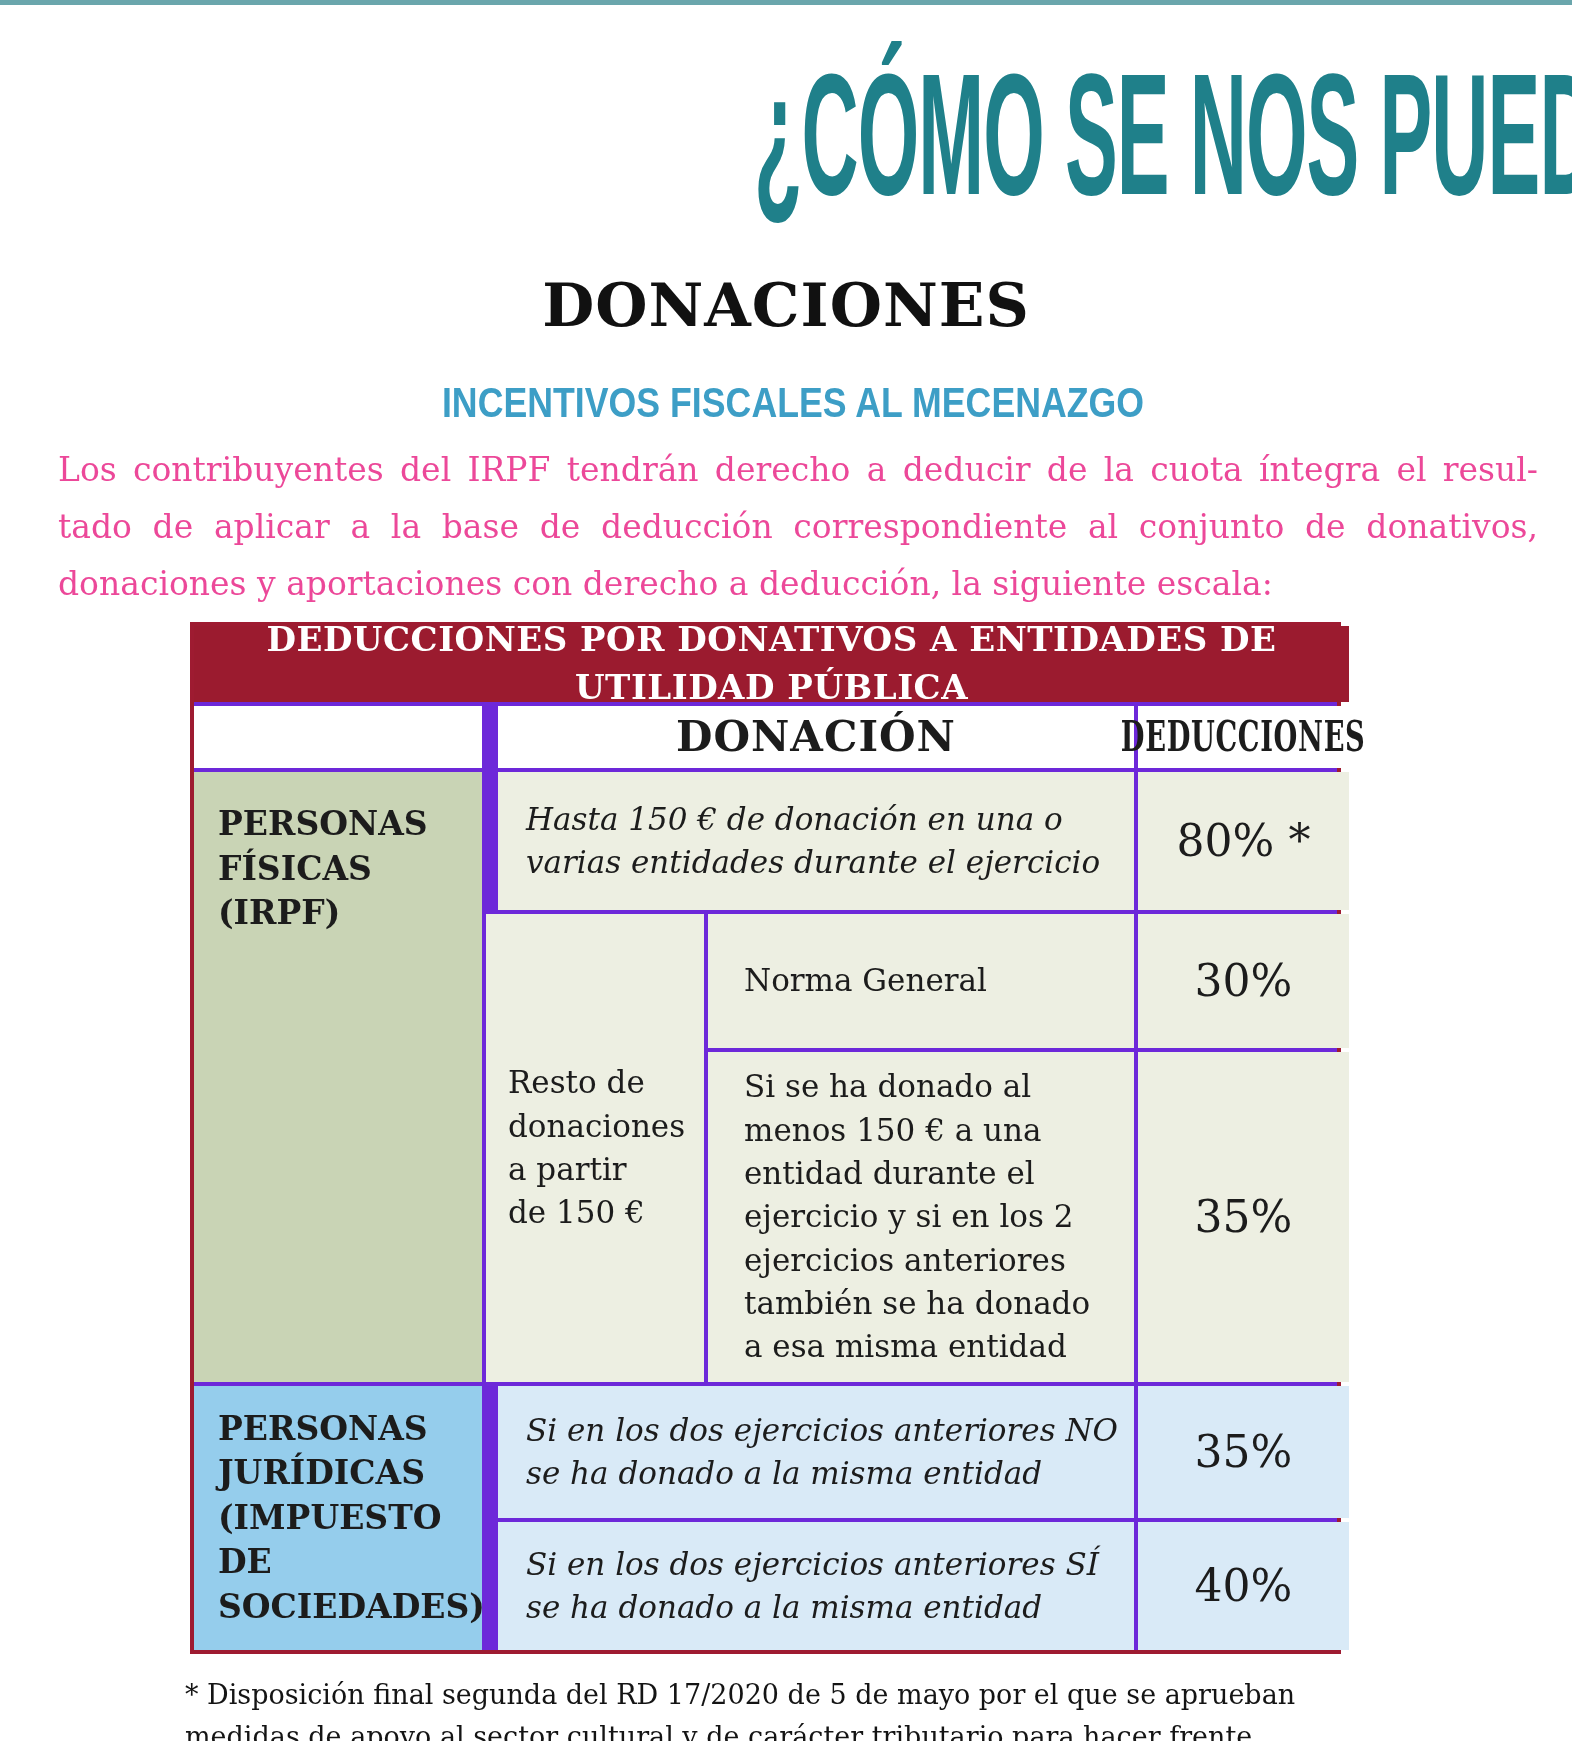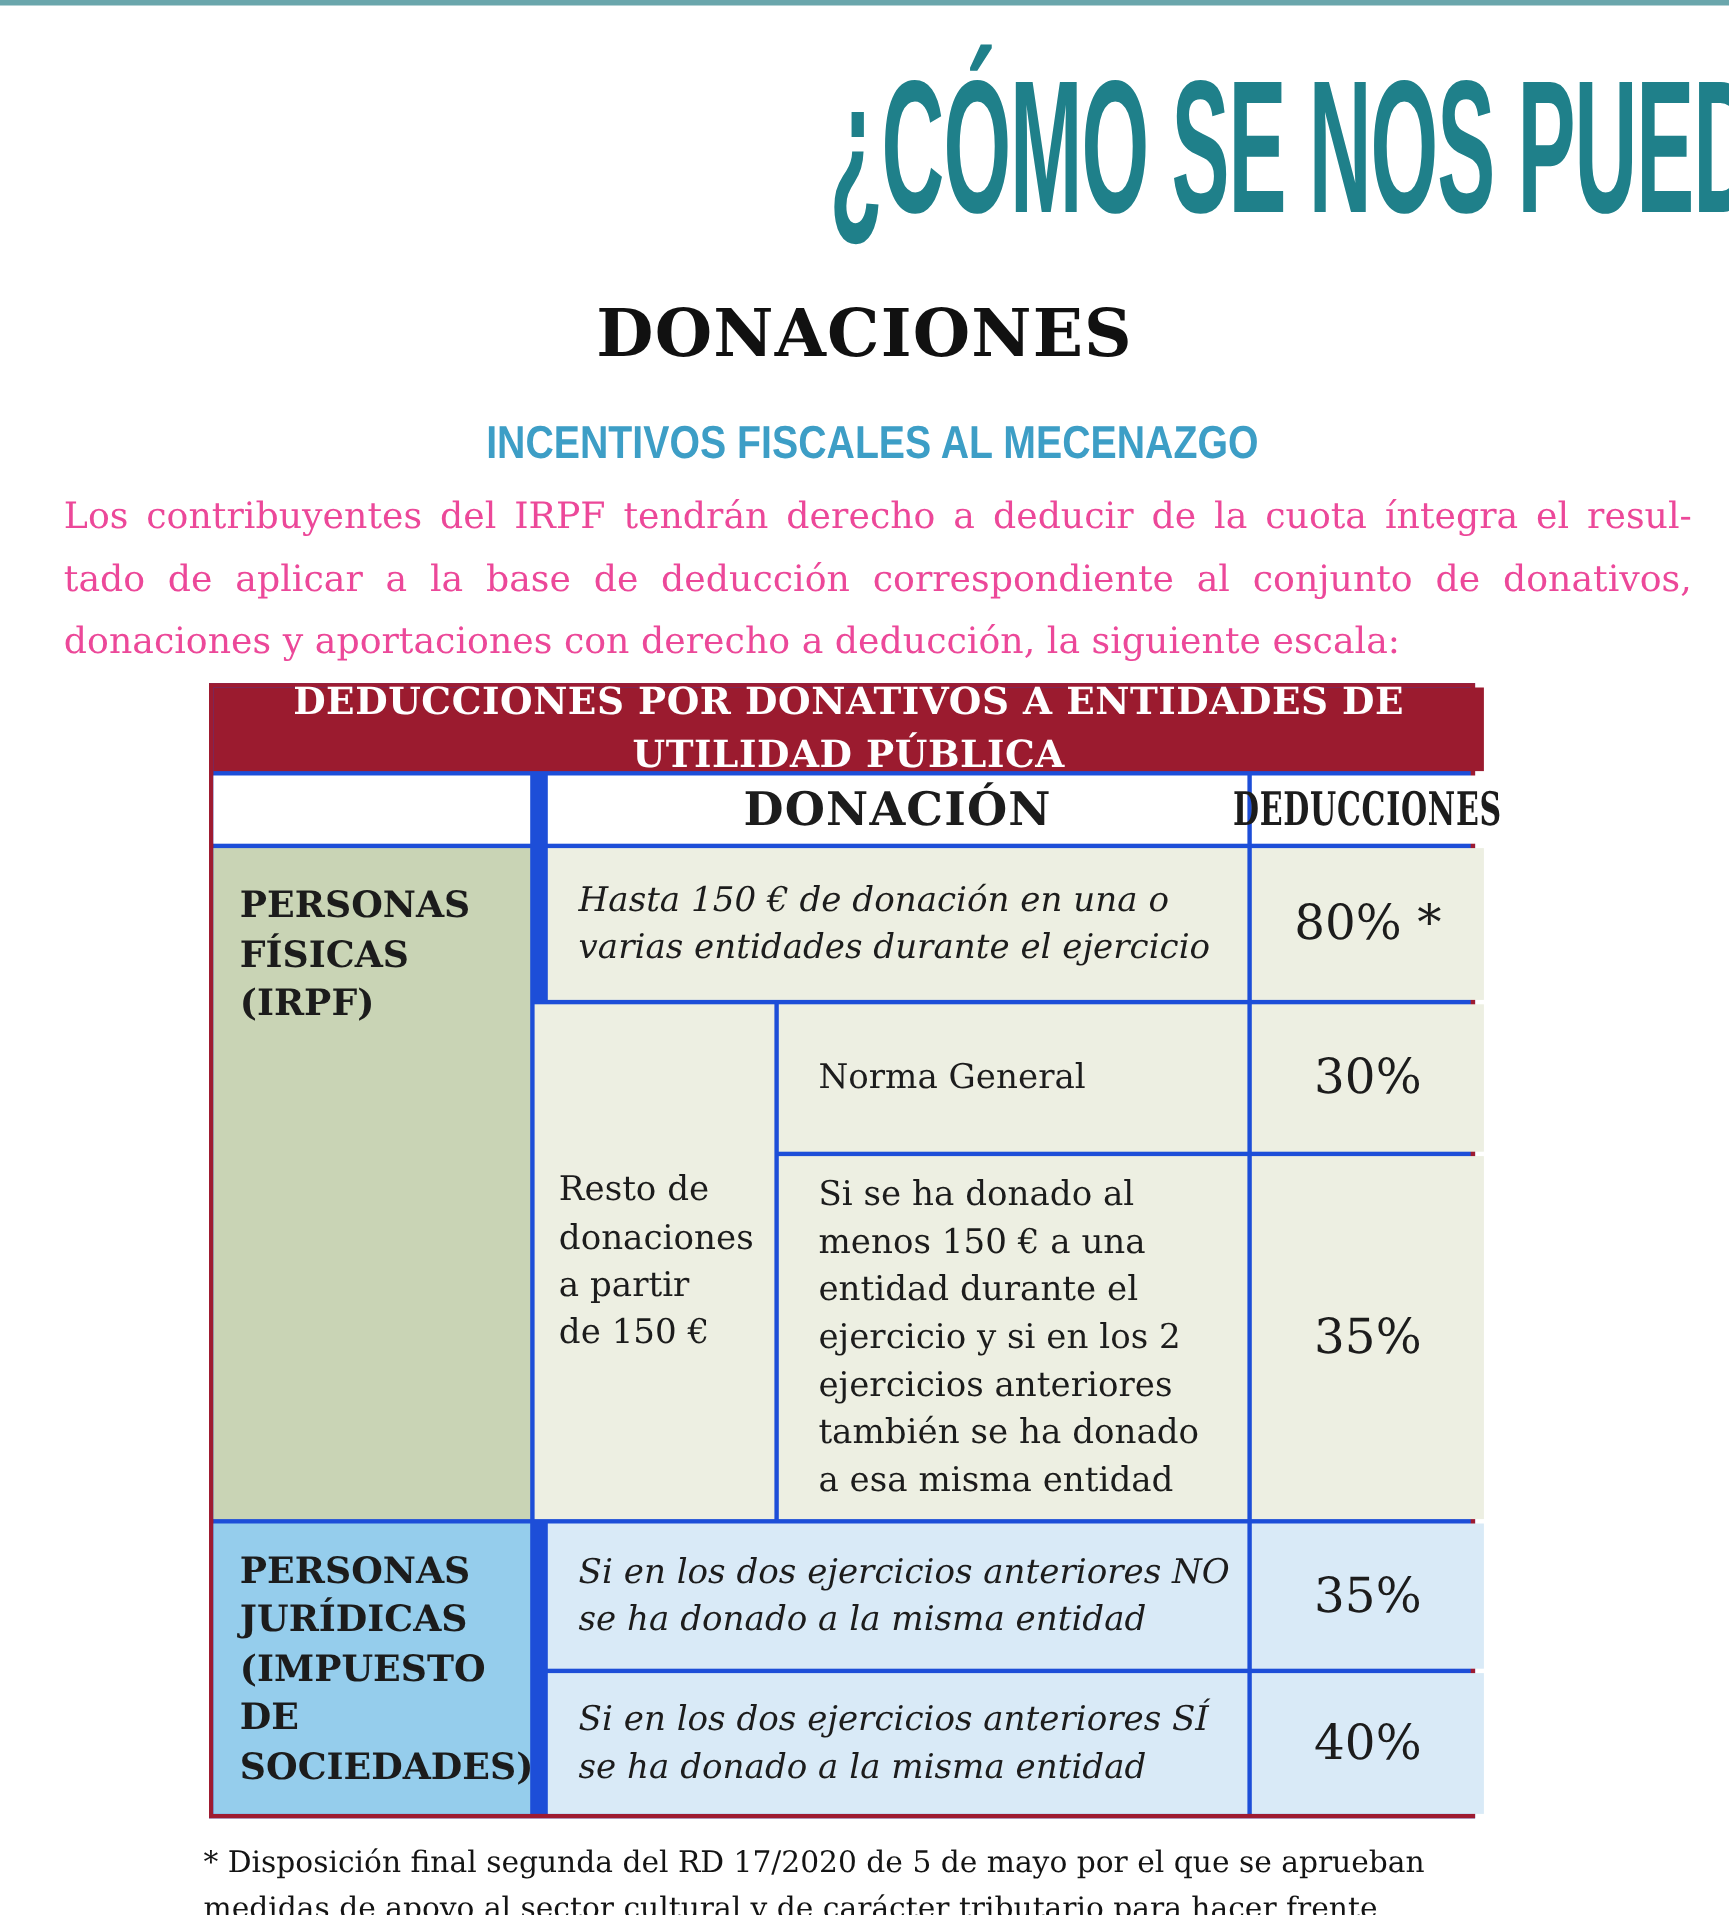--- a/index.html
+++ b/index.html
@@ -33,21 +33,21 @@
   .intro-line{text-align:justify;}
   .intro-line.full{text-align-last:justify;}
 
   
   .tax-table{
     margin:10px 0 0 190px;
     display:grid;
     grid-template-columns:288px 218px 426px 211px;
     grid-template-rows:76px 62px 138px 134px 330px 132px 128px;
     gap:4px;
-    background:#1d4ed8;border:4px solid #9e1b31;
+    background:#6d28d9;border:4px solid #9e1b31;
     width:1143px;
   }
   .cell{
     display:flex;align-items:center;
     font-size:31px;line-height:1.4;color:#1c1c1c;
     white-space:pre-line;background:#edefe2;
   }
   .thead{
     grid-column:1/5;background:#9b1b2f;color:#ffffff;
     justify-content:center;font-weight:bold;font-size:34px;letter-spacing:0.5px;

